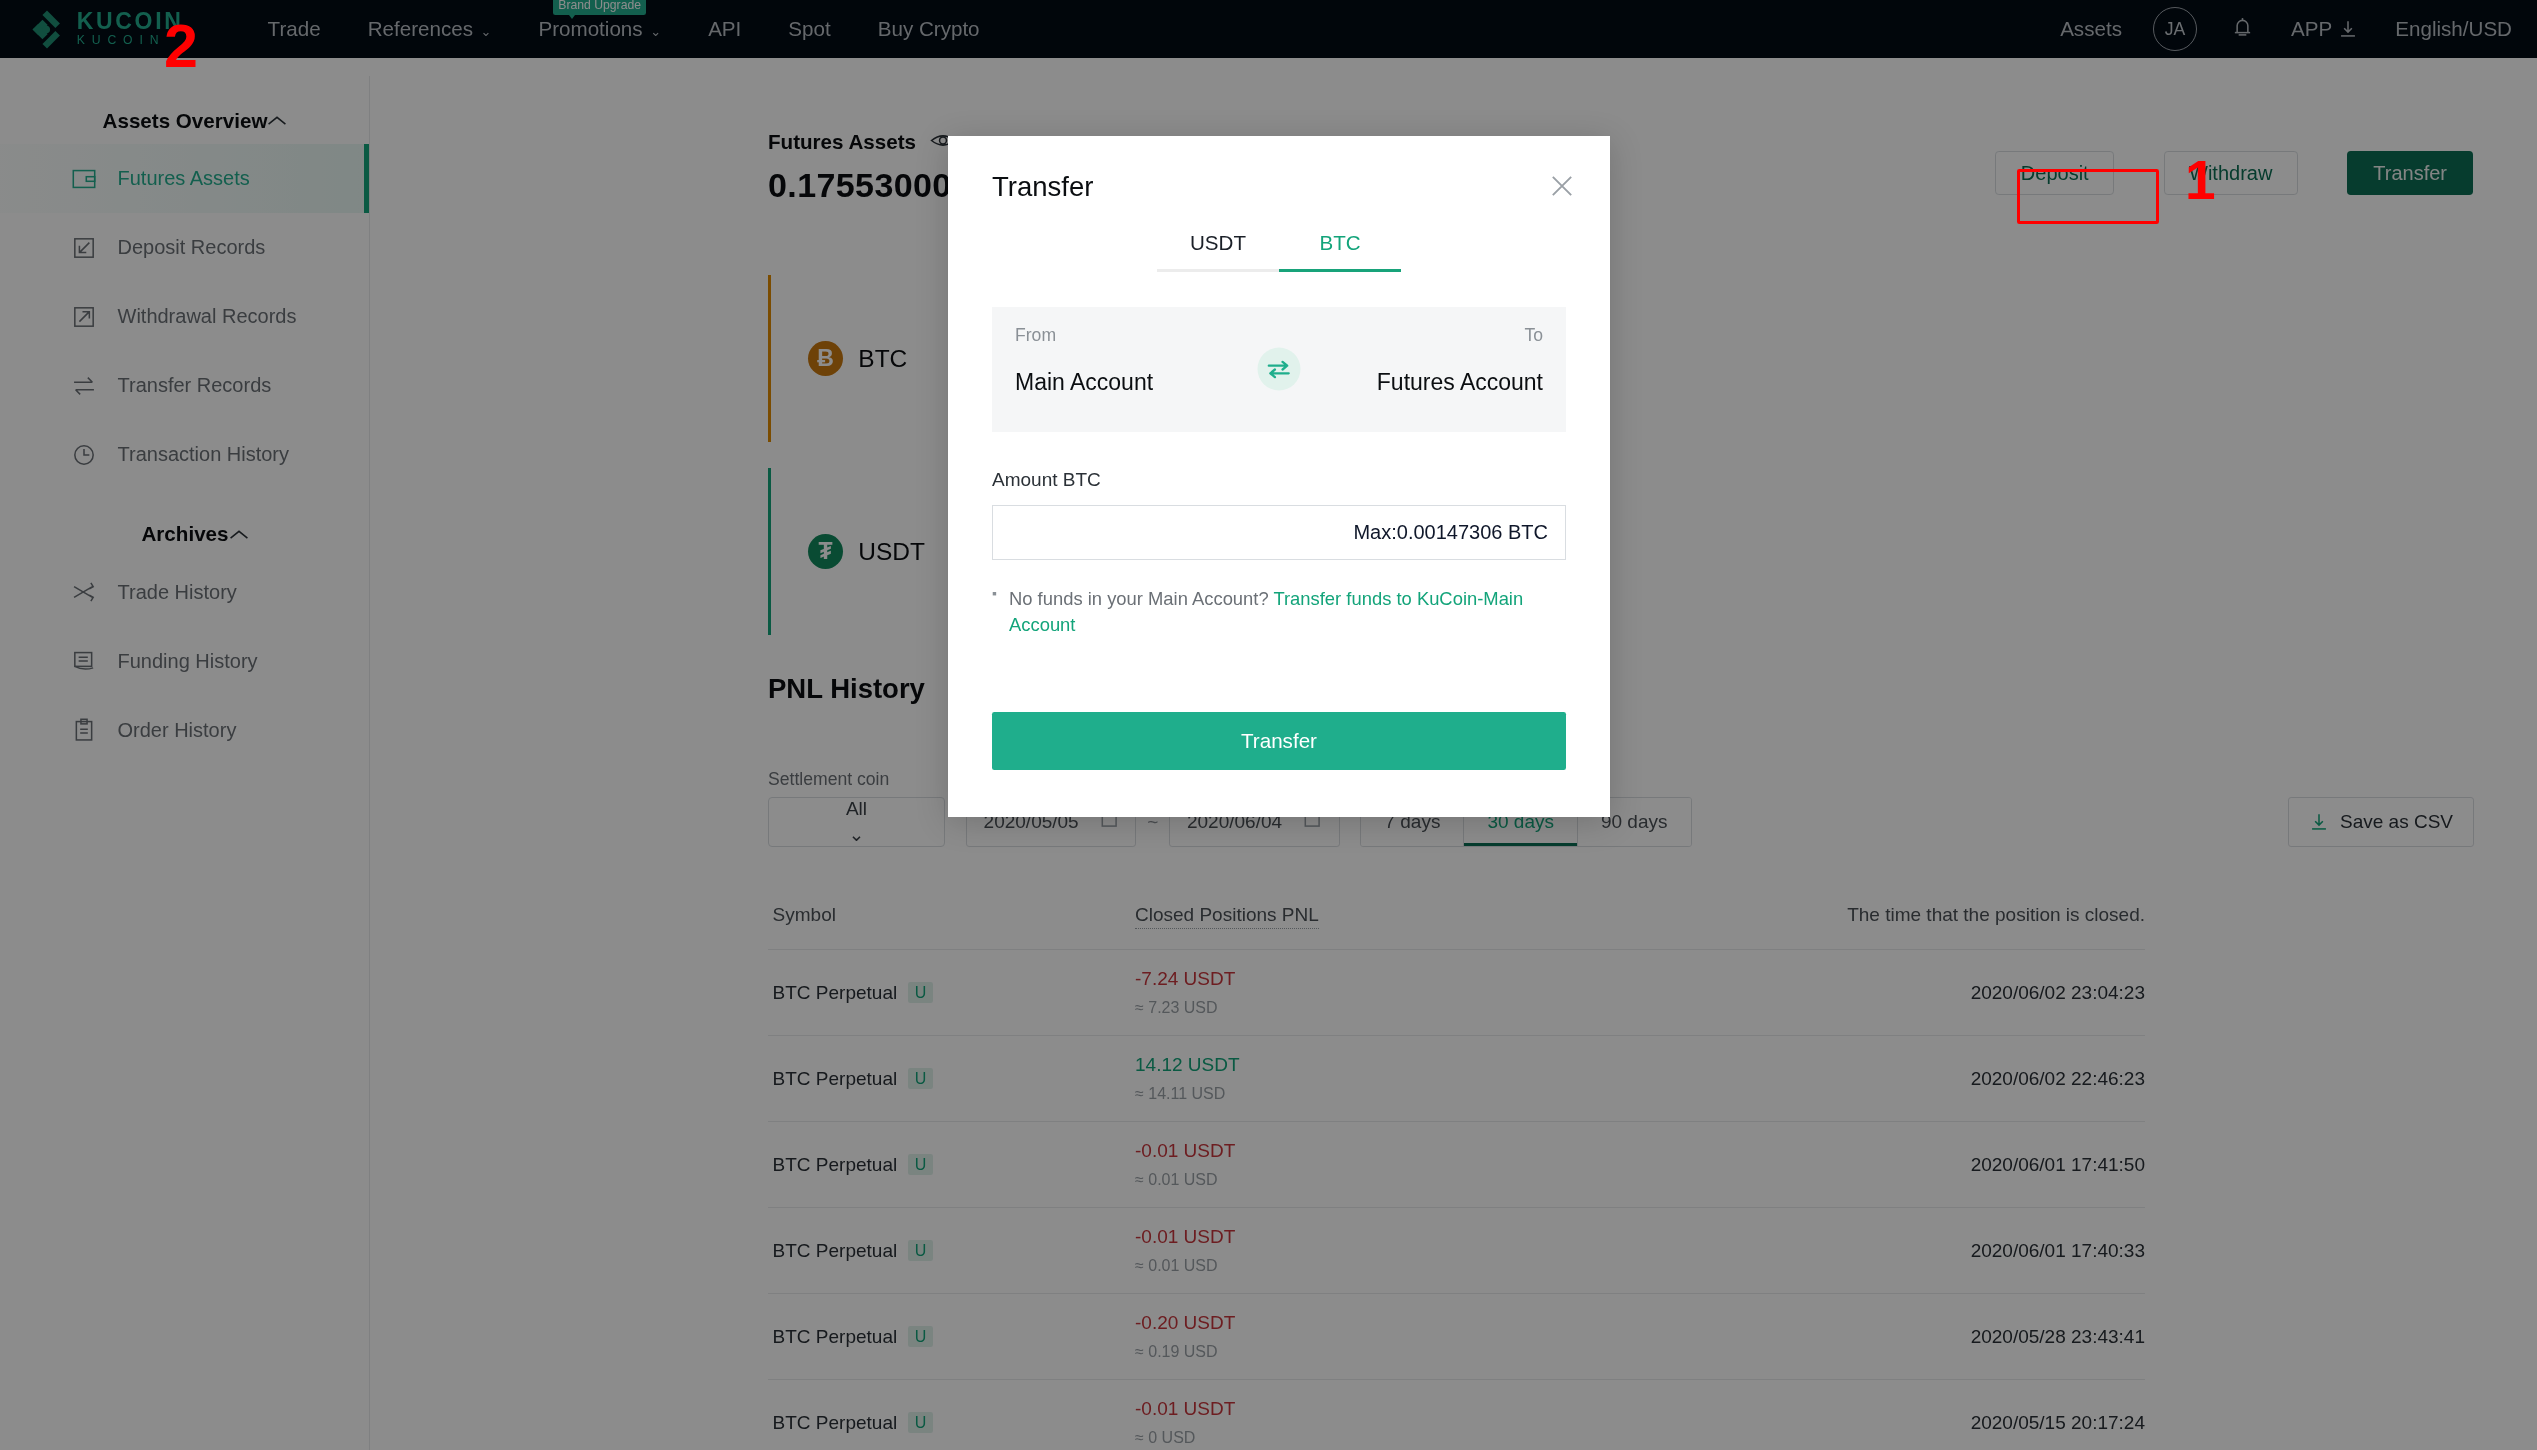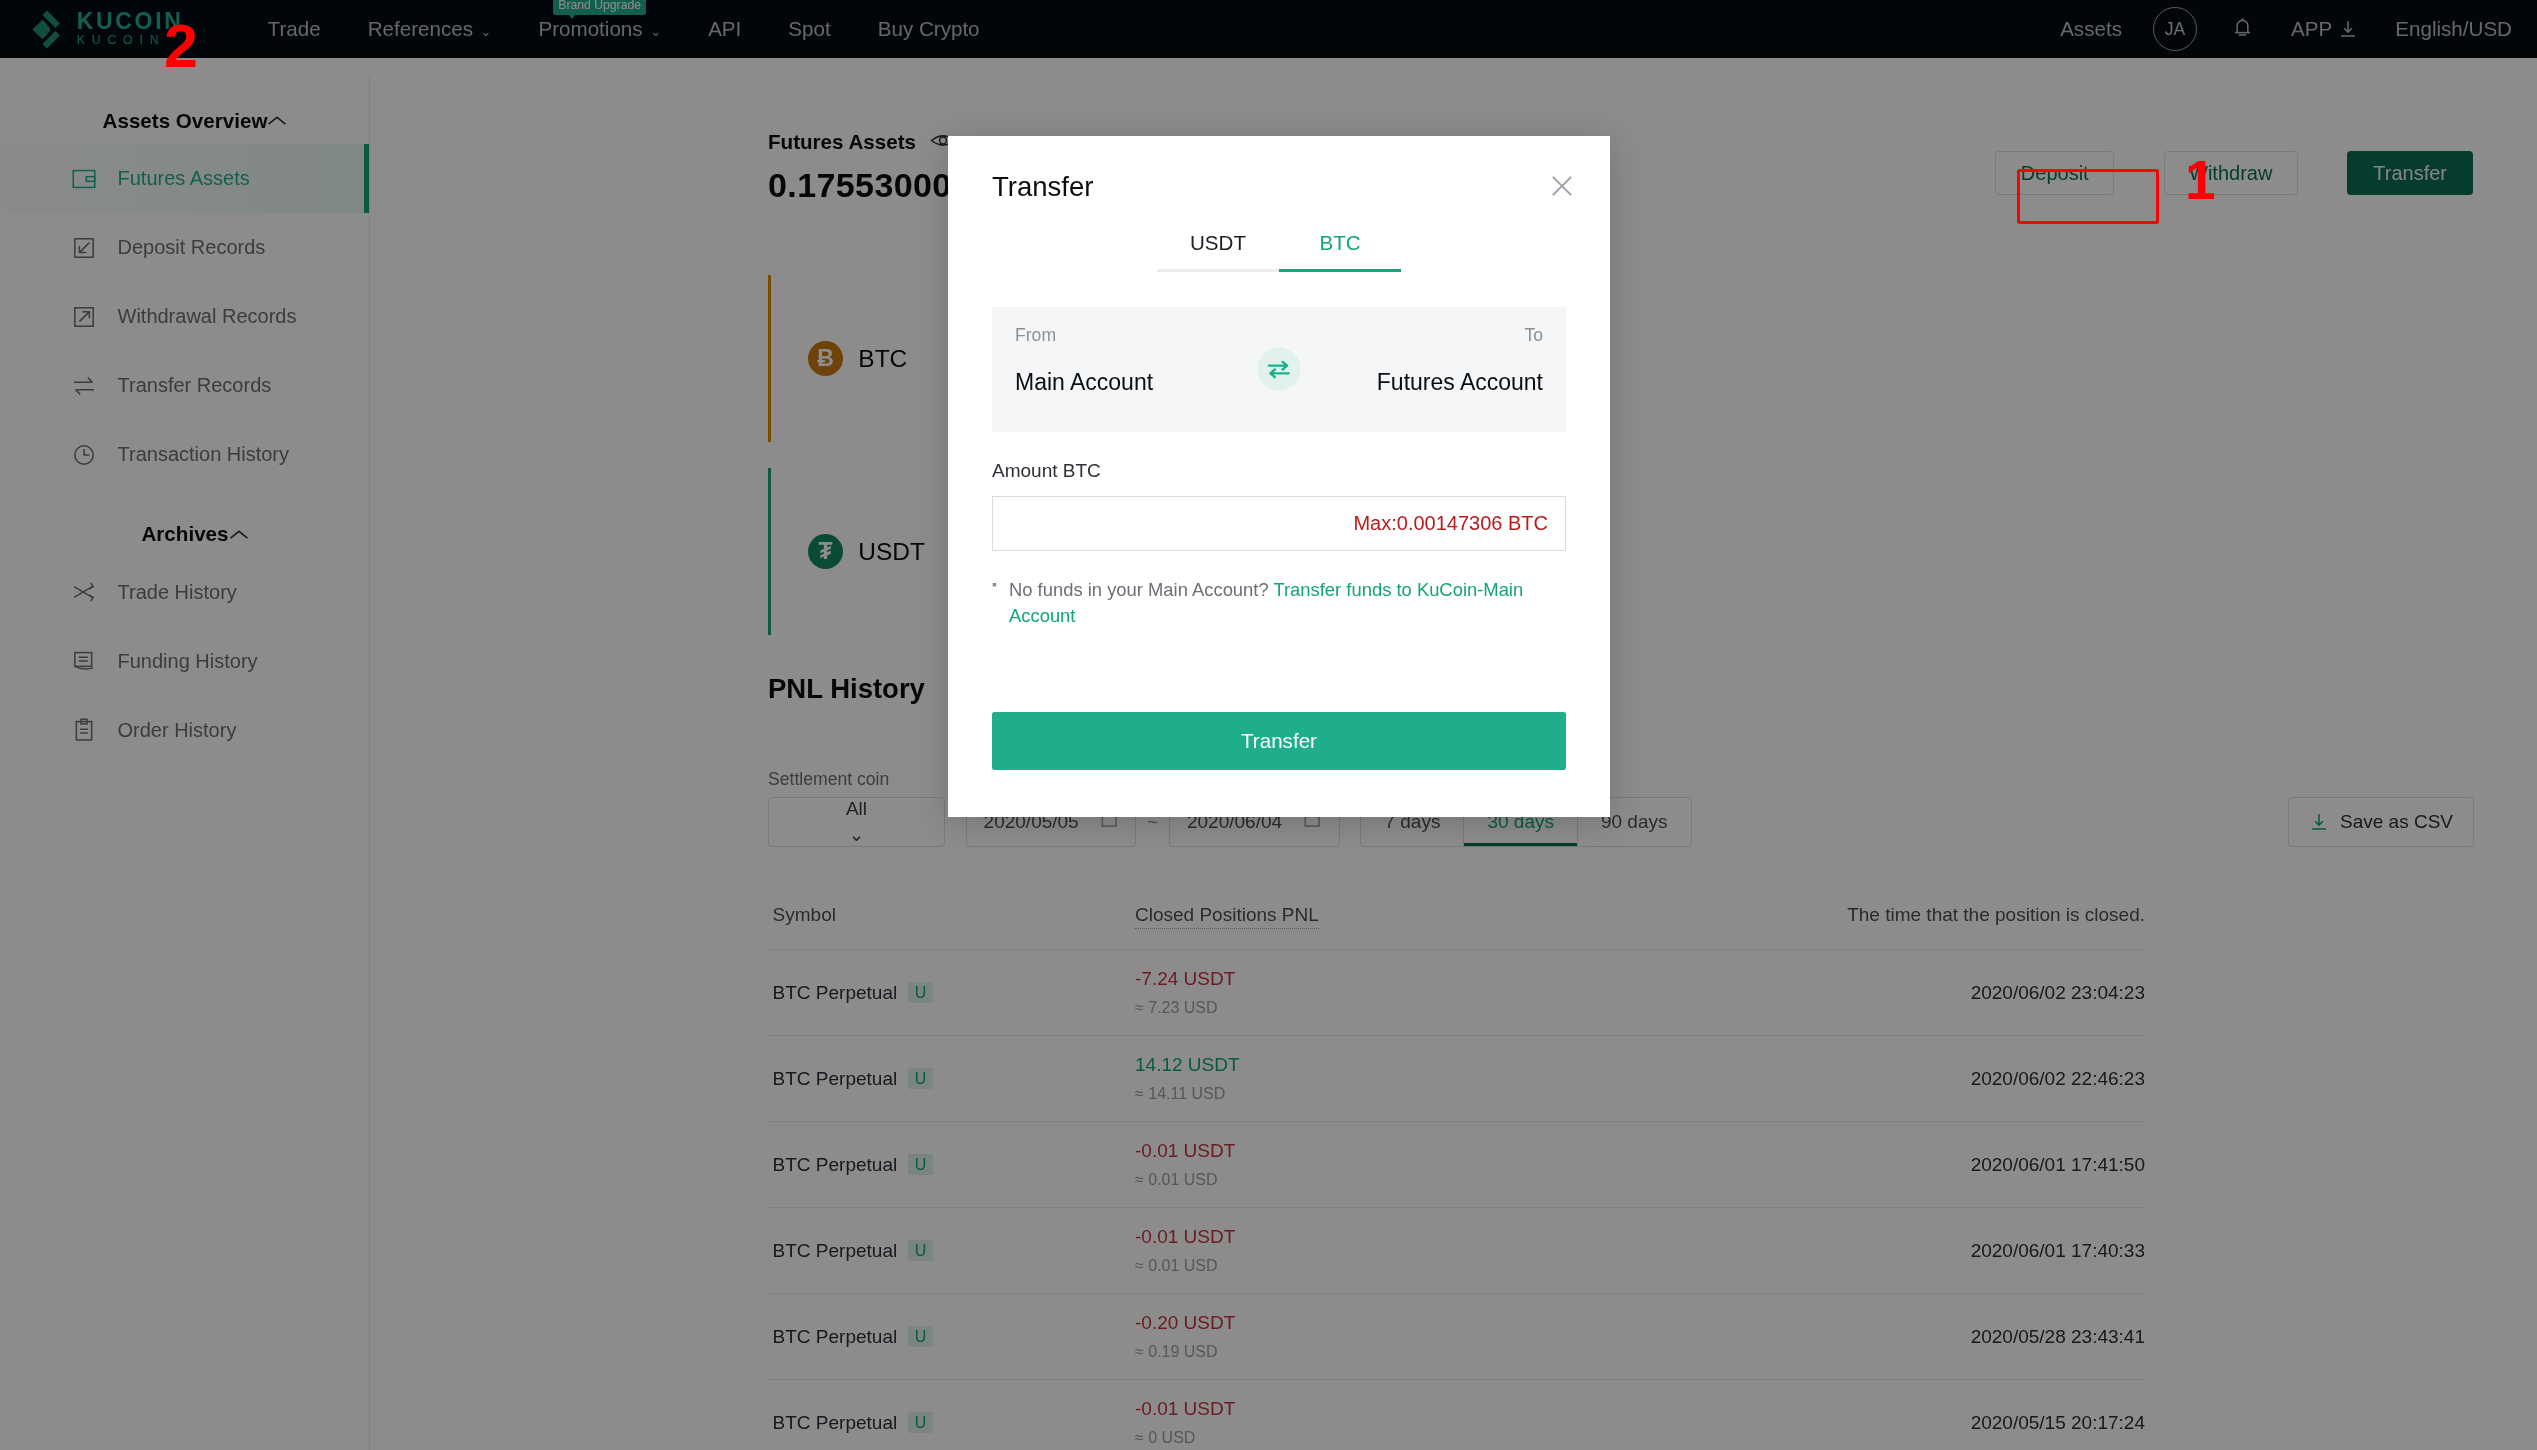--- a/index.html
+++ b/index.html
@@ -204,26 +204,26 @@
   }
   .xfer-lab { font-size:17.6px; color:#8a9096; }
   .xfer-val { font-size:23px; color:#0b0e11; margin-top:23px; }
   .xfer-left { position:absolute; left:23px; top:18.4px; }
   .xfer-right { position:absolute; right:23px; top:18.4px; text-align:right; }
   .swap-circle {
     position:absolute; left:50%; top:50%; transform:translate(-50%,-50%);
     width:43px; height:43px; border-radius:50%; background:#e1f2ec;
     display:flex; align-items:center; justify-content:center; cursor:pointer;
   }
-  .amt-lab { margin:28px 44px 0; font-size:19px; color:#2b3137; }
+  .amt-lab { margin:37px 44px 0; font-size:19px; color:#2b3137; }
   .amt-input {
     margin:13.8px 44px 0; height:55px; border:0.8px solid #d9dde1; background:#fff;
     display:flex; align-items:center; justify-content:flex-end; padding:0 17px; cursor:text;
   }
-  .amt-max { font-size:20px; color:#b91c1c; }
+  .amt-max { font-size:20px; color:#0f172a; }
   .note { margin:26px 44px 0; font-size:18.4px; color:#6b7076; line-height:1.45; position:relative; padding-left:17px; }
   .note::before { content:"▪"; position:absolute; left:0; top:-1.5px; color:#8a9096; font-size:13.8px; }
   .note a { color:#13a47a; text-decoration:none; cursor:pointer; }
   .m-submit {
     position:absolute; left:44px; right:44px; bottom:47px; height:58px;
     background:#1fae8c; color:#ffffff; font-size:20.6px;
     display:flex; align-items:center; justify-content:center; border-radius:2.3px; cursor:pointer;
   }
   .annot-2 { position:absolute; left:164px; top:10.7px; font-size:61px; color:#ff0000; font-weight:700; z-index:70; }
 </style>

